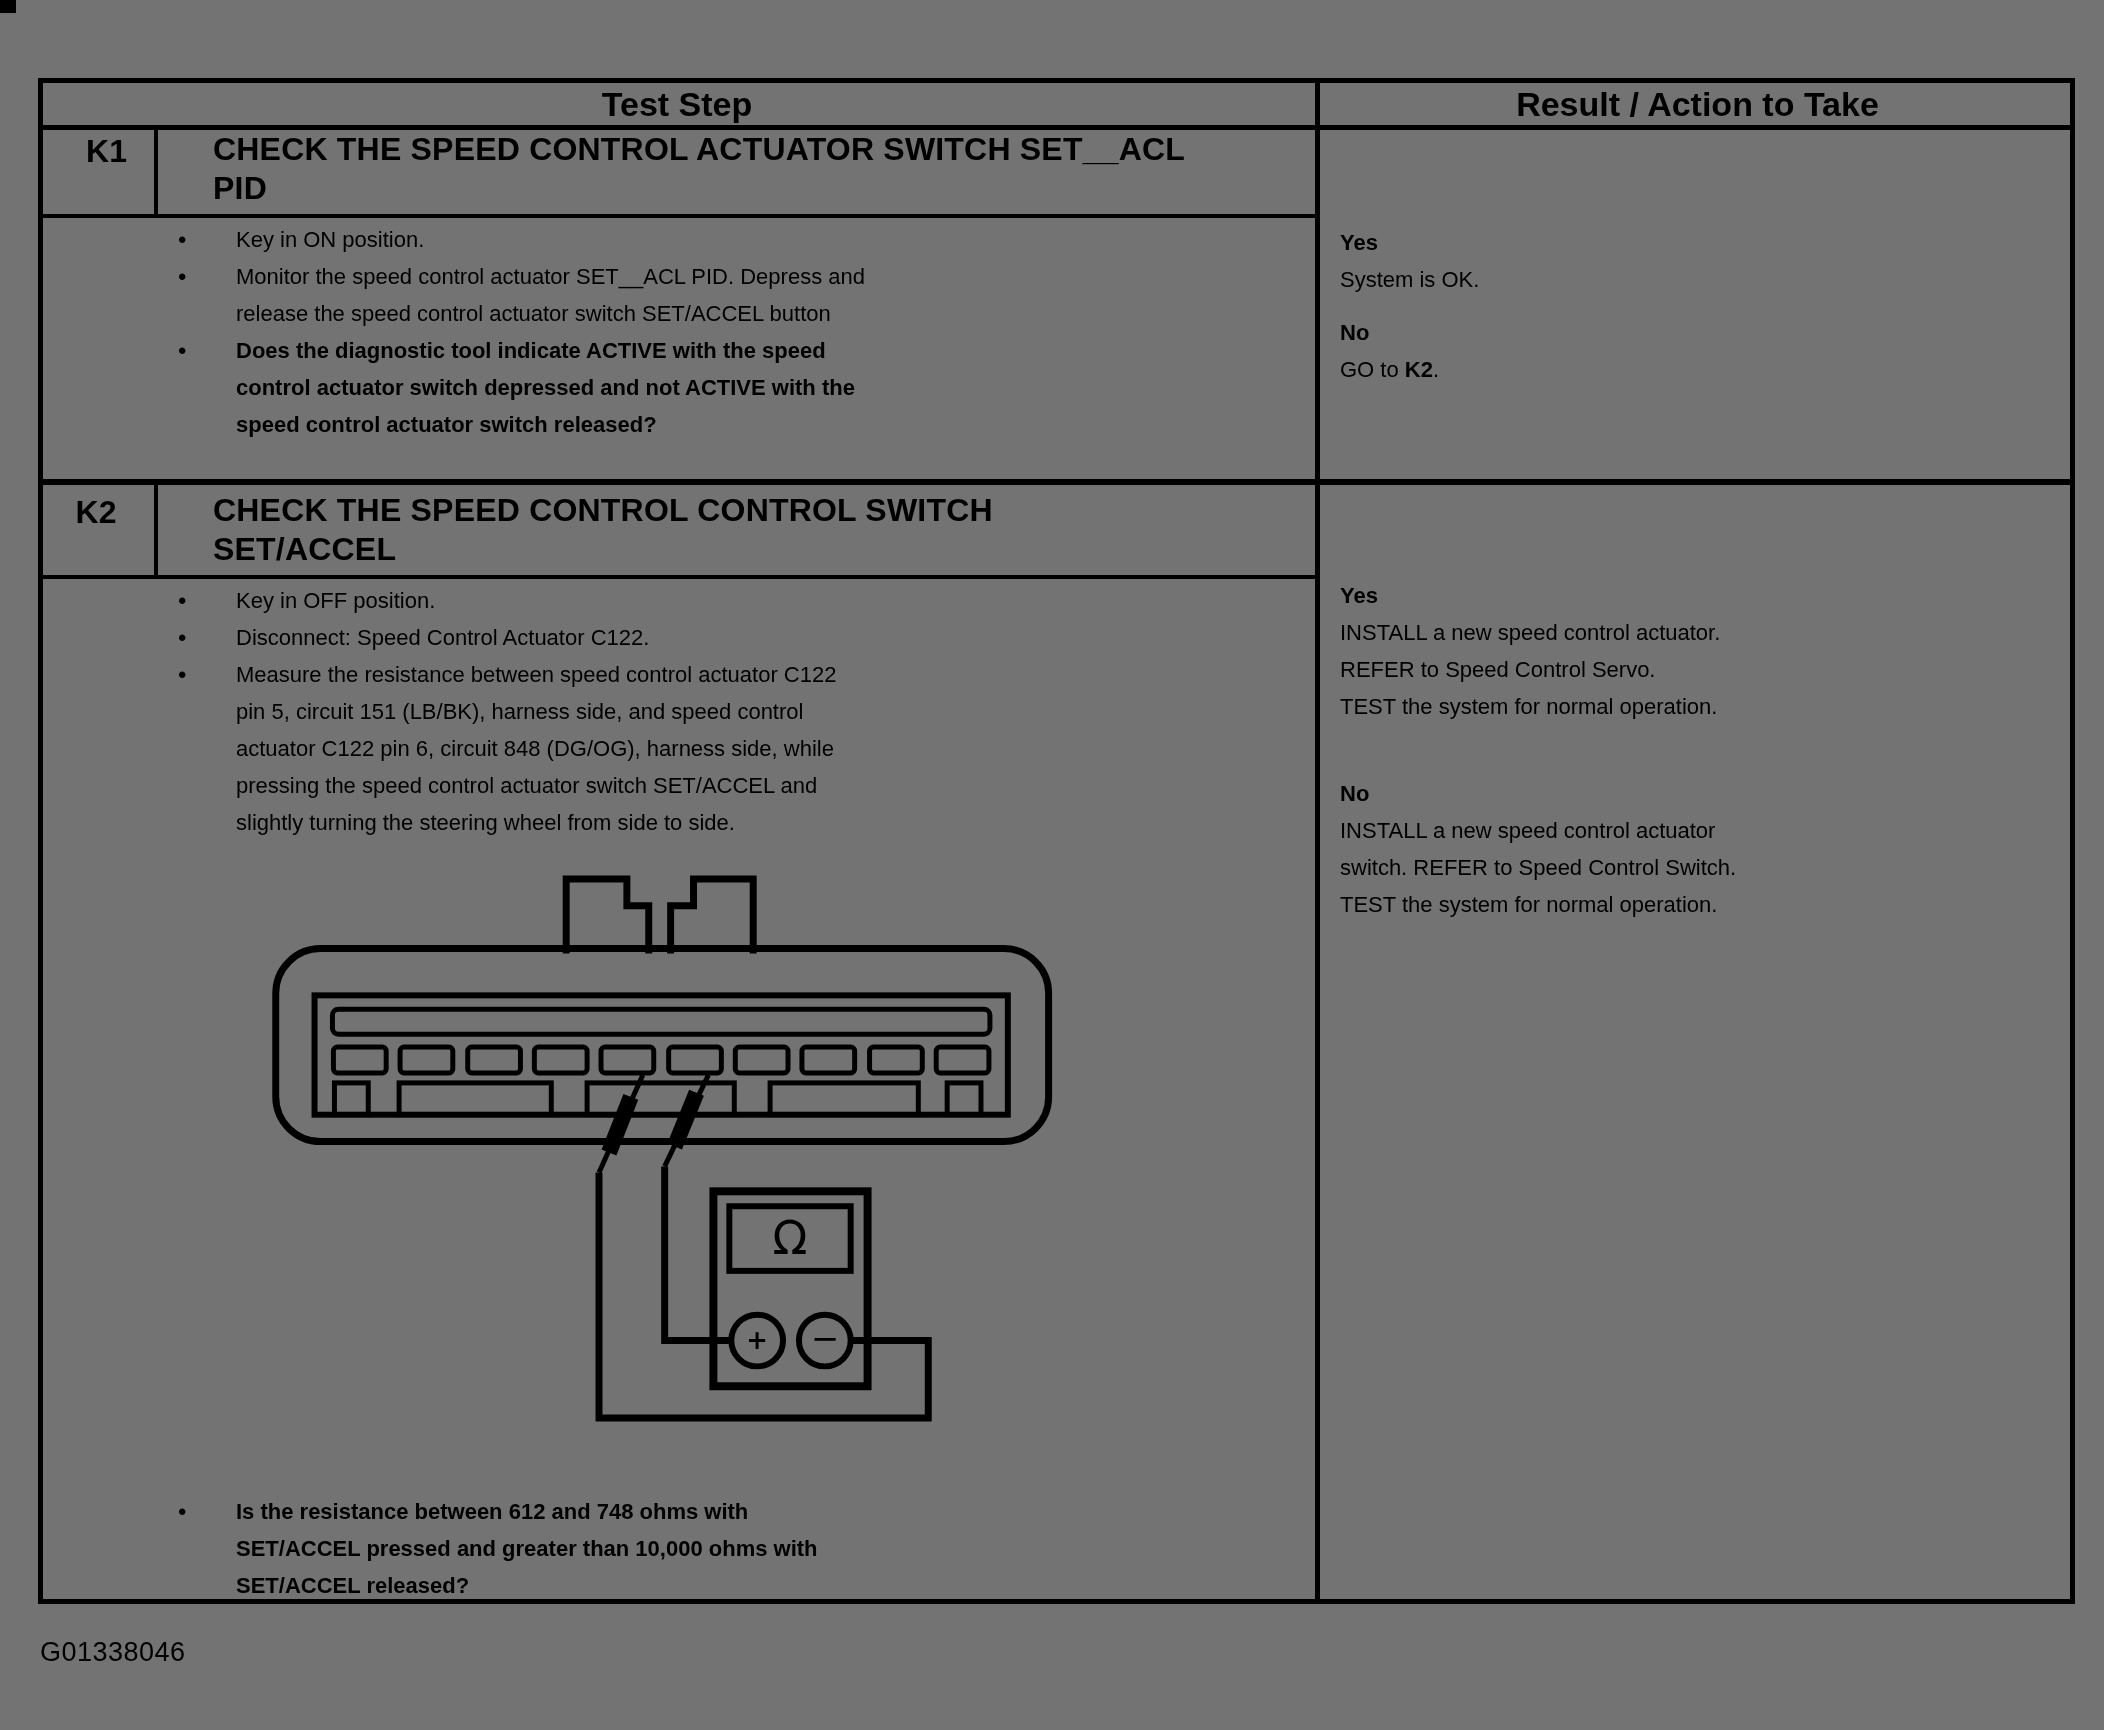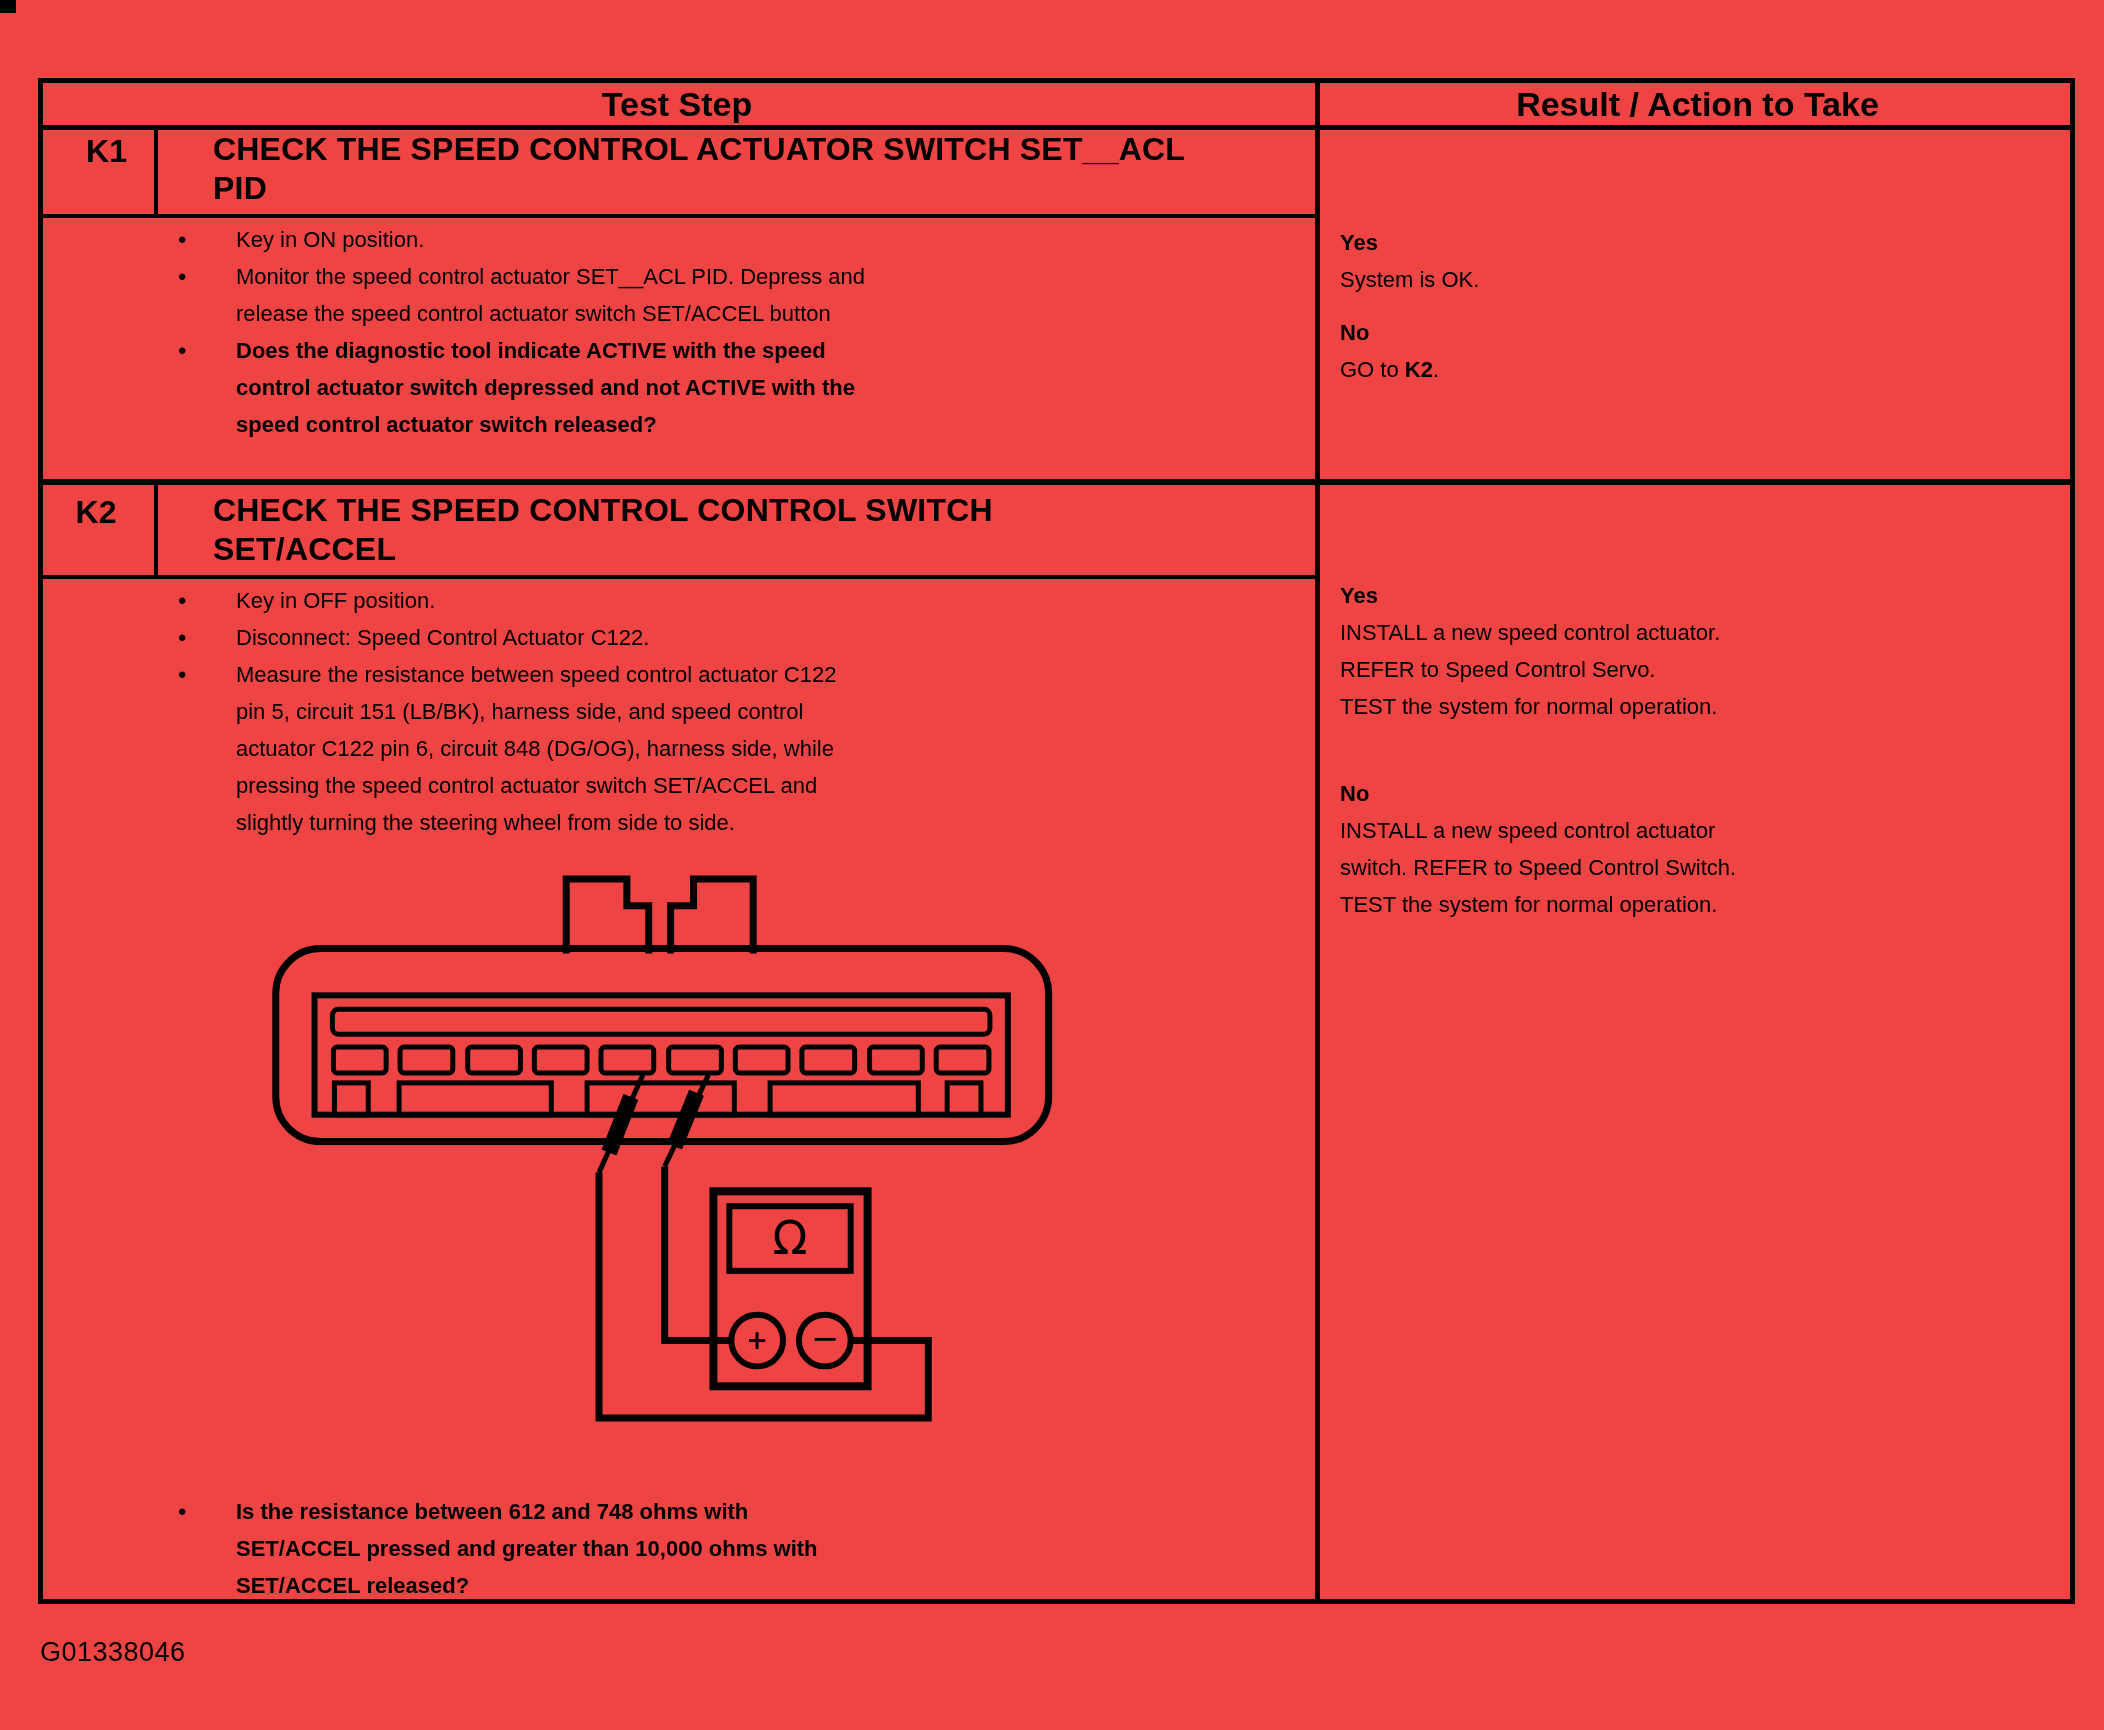--- a/index.html
+++ b/index.html
@@ -1,16 +1,16 @@
 <!DOCTYPE html>
 <html><head>
 <meta charset="utf-8">
 <style>
   html,body{margin:0;padding:0;background:#e8e8e8;}
-  #page{position:relative;width:2104px;height:1730px;background:#ef4444;
+  #page{position:relative;width:2104px;height:1730px;background:#737373;
         font-family:"Liberation Sans",sans-serif;color:#000;overflow:hidden;}
   .hline,.vline{position:absolute;background:#000;}
   .abs{position:absolute;}
   .cellpad{position:absolute;}
   .hdr{font-weight:bold;font-size:34px;line-height:42px;text-align:center;}
   .steplabel{font-weight:bold;font-size:32px;text-align:center;}
   .title{font-weight:bold;font-size:32px;line-height:39px;letter-spacing:0.2px;margin-left:40px;}
   .tline{font-size:22px;line-height:37px;white-space:nowrap;}
   .bold{font-weight:bold;}
   .bullets{position:absolute;}

